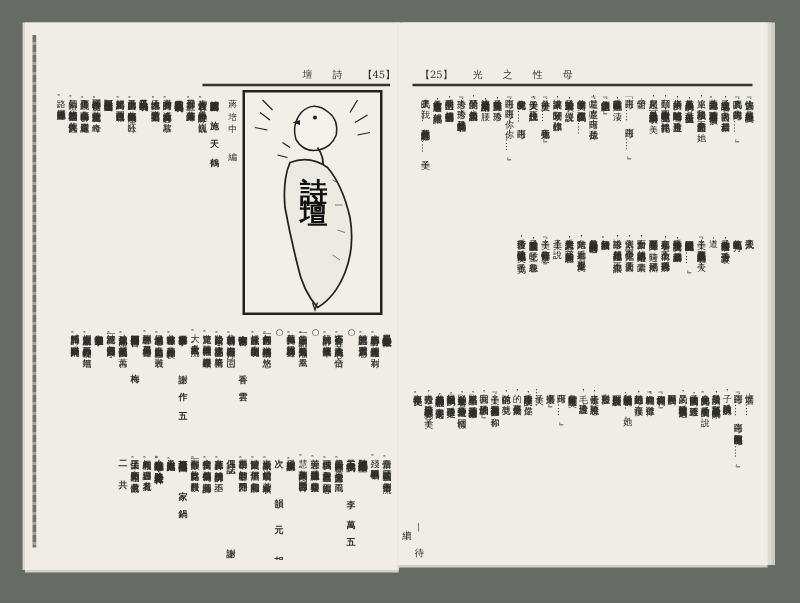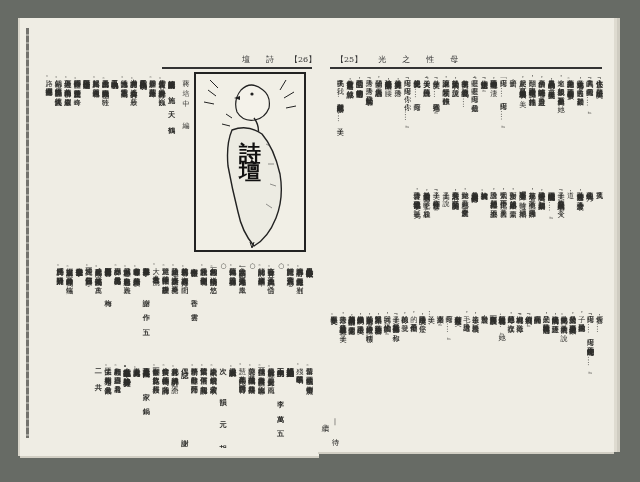--- a/index.html
+++ b/index.html
@@ -26,21 +26,21 @@
 <body>
 
 <div class="spine"></div>
 
 <div class="page" id="left-page">
   <div class="bind-strip"></div>
 
   <div class="header" style="left:222px;">
     <span>壇</span>
     <span>詩</span>
-    <span>【26】</span>
+    <span>【45】</span>
   </div>
   <div class="header-rule" style="left:142px; width:150px;"></div>
 
   <div class="poem-illus">
     <svg width="108" height="176" viewBox="0 0 108 176">
       <g stroke="#222" stroke-width="1" fill="none">
         <line x1="12" y1="16" x2="20" y2="22"></line>
           <line x1="8" y1="28" x2="18" y2="30"></line>
         <line x1="14" y1="6" x2="22" y2="14"></line>
           <line x1="90" y1="6" x2="84" y2="16"></line>

